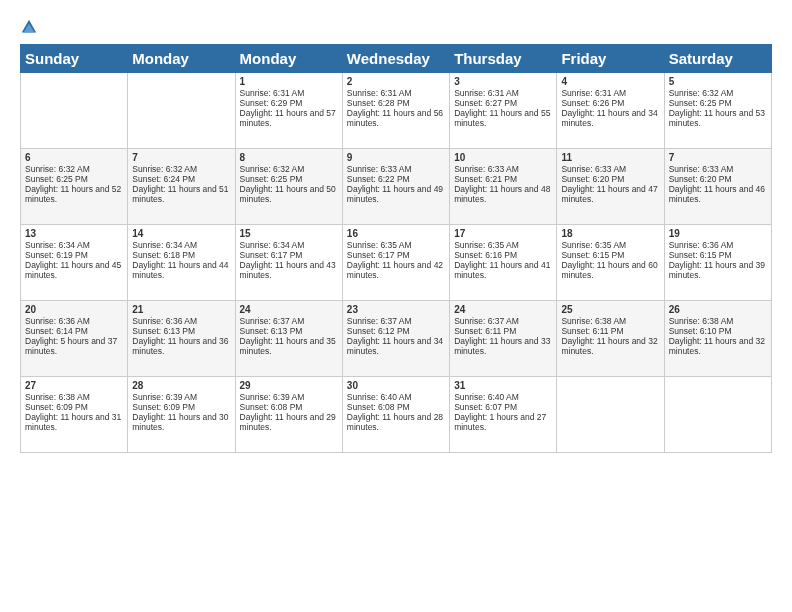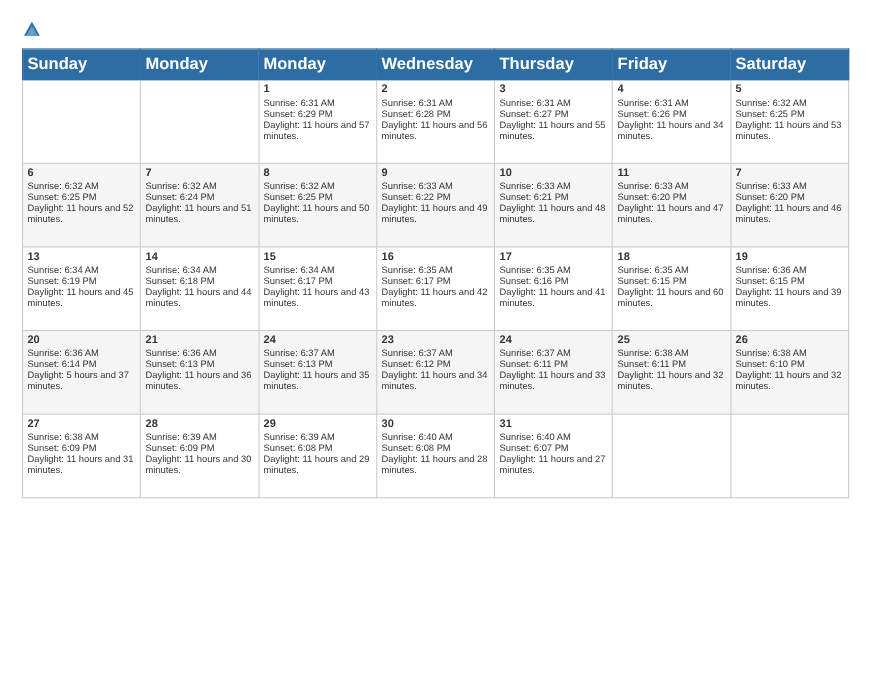--- a/index.html
+++ b/index.html
@@ -159,19 +159,19 @@
           <td><span class="day-num">23</span><span>Sunrise: 6:37 AM</span><br><span>Sunset: 6:12 PM</span><br><span>Daylight: 11 hours and 34 minutes.</span></td>
           <td><span class="day-num">24</span><span>Sunrise: 6:37 AM</span><br><span>Sunset: 6:11 PM</span><br><span>Daylight: 11 hours and 33 minutes.</span></td>
           <td><span class="day-num">25</span><span>Sunrise: 6:38 AM</span><br><span>Sunset: 6:11 PM</span><br><span>Daylight: 11 hours and 32 minutes.</span></td>
           <td><span class="day-num">26</span><span>Sunrise: 6:38 AM</span><br><span>Sunset: 6:10 PM</span><br><span>Daylight: 11 hours and 32 minutes.</span></td>
         </tr>
         <tr>
           <td><span class="day-num">27</span><span>Sunrise: 6:38 AM</span><br><span>Sunset: 6:09 PM</span><br><span>Daylight: 11 hours and 31 minutes.</span></td>
           <td><span class="day-num">28</span><span>Sunrise: 6:39 AM</span><br><span>Sunset: 6:09 PM</span><br><span>Daylight: 11 hours and 30 minutes.</span></td>
           <td><span class="day-num">29</span><span>Sunrise: 6:39 AM</span><br><span>Sunset: 6:08 PM</span><br><span>Daylight: 11 hours and 29 minutes.</span></td>
           <td><span class="day-num">30</span><span>Sunrise: 6:40 AM</span><br><span>Sunset: 6:08 PM</span><br><span>Daylight: 11 hours and 28 minutes.</span></td>
-          <td><span class="day-num">31</span><span>Sunrise: 6:40 AM</span><br><span>Sunset: 6:07 PM</span><br><span>Daylight: 11 hours and 27 minutes.</span></td>
+          <td><span class="day-num">31</span><span>Sunrise: 6:40 AM</span><br><span>Sunset: 6:07 PM</span><br><span>Daylight: 1 hours and 27 minutes.</span></td>
           <td class="empty-cell"></td>
           <td class="empty-cell"></td>
         </tr>
       </tbody>
   </table>
 </div>
 
 </body></html>

